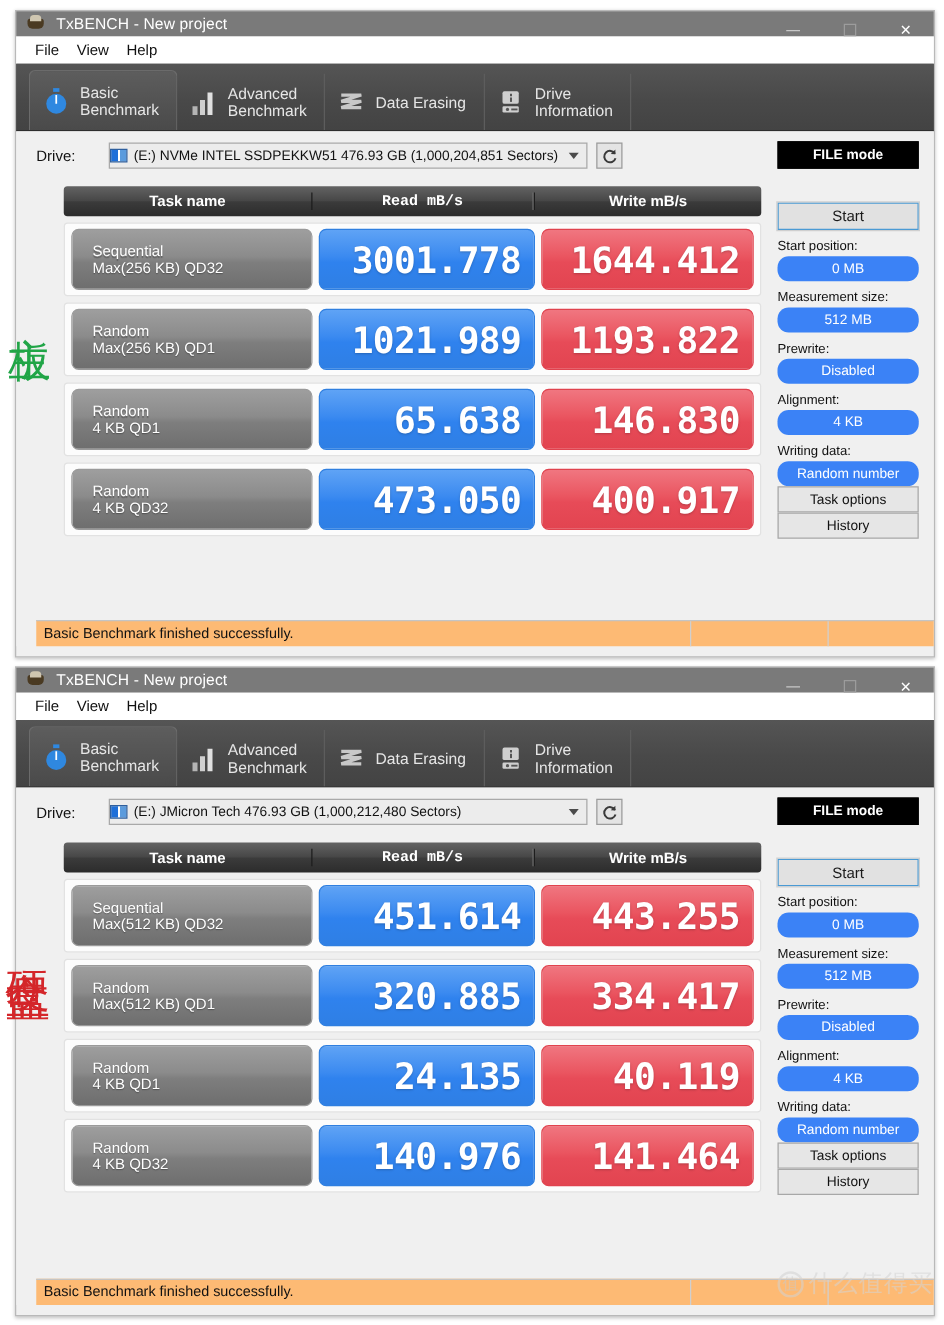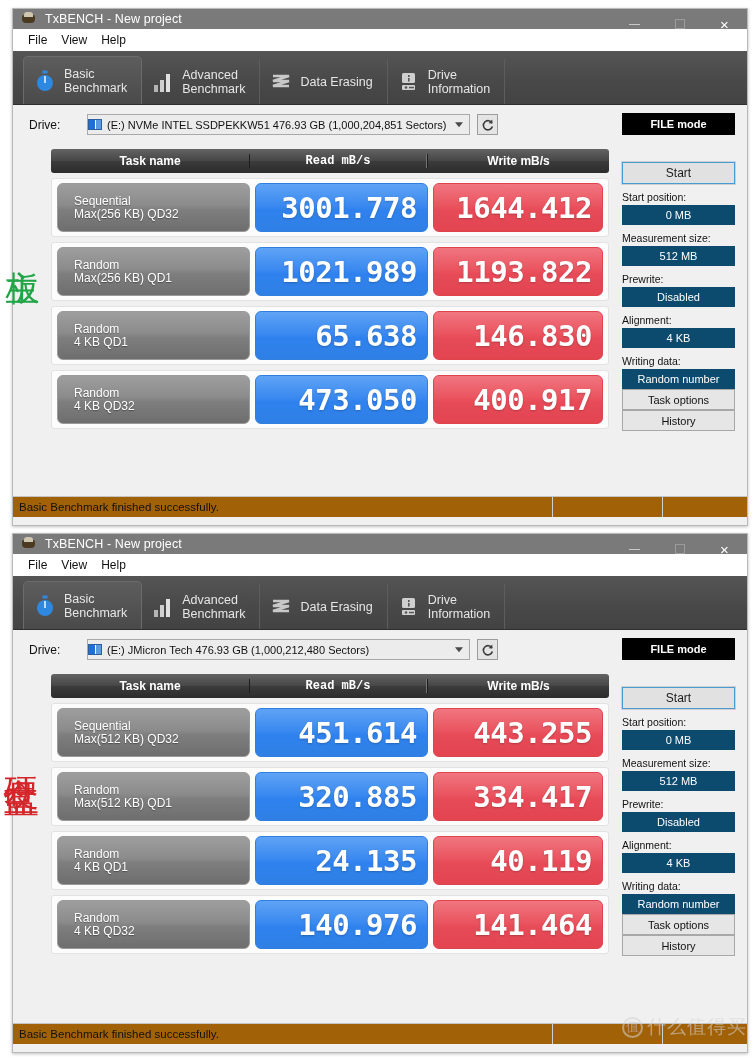--- a/index.html
+++ b/index.html
@@ -287,41 +287,41 @@
     display: flex; align-items: center; justify-content: center;
   }
   .field-label {
     font-size: 10.5px;
     color: #111;
     margin-top: 7px;
     margin-bottom: 2px;
   }
   .field-value {
     height: 20px;
-    background: #0c4a6e;
+    background: #3b82f6;
     color: #ffffff;
     font-size: 11px;
-    display: flex; align-items: center; justify-content: center;
+    display: flex; align-items: center; justify-content: center; border-radius: 9px;
   }
   .panel-btn {
     margin-top: 0;
     height: 21px;
     background: #e6e6e6;
     border: 1px solid #a8a8a8;
     color: #111;
     font-size: 11px;
     display: flex; align-items: center; justify-content: center;
   }
 
   
   .status-bar {
     position: absolute;
-    left: 0; right: 0; bottom: 0;
+    left: 16px; right: 0; bottom: 0;
     height: 21px;
-    background: #a16207;
+    background: #fdba74;
     border-top: 1px solid #c4c4c4;
     display: flex;
     align-items: center;
     font-size: 11.5px;
     color: #111;
   }
   .status-main { flex: 1; padding-left: 6px; }
   .status-cell-a { width: 110px; border-left: 1px solid #cfcfcf; height: 100%; }
   .status-cell-b { width: 85px; border-left: 1px solid #cfcfcf; height: 100%; }
 

